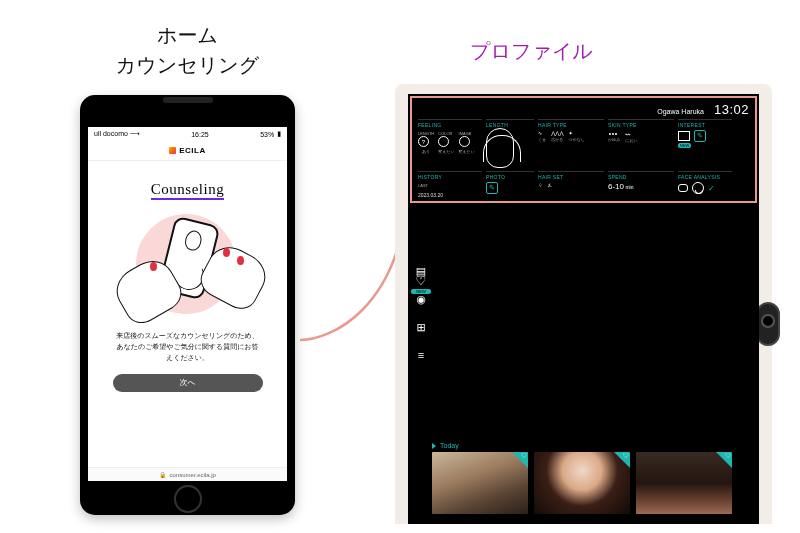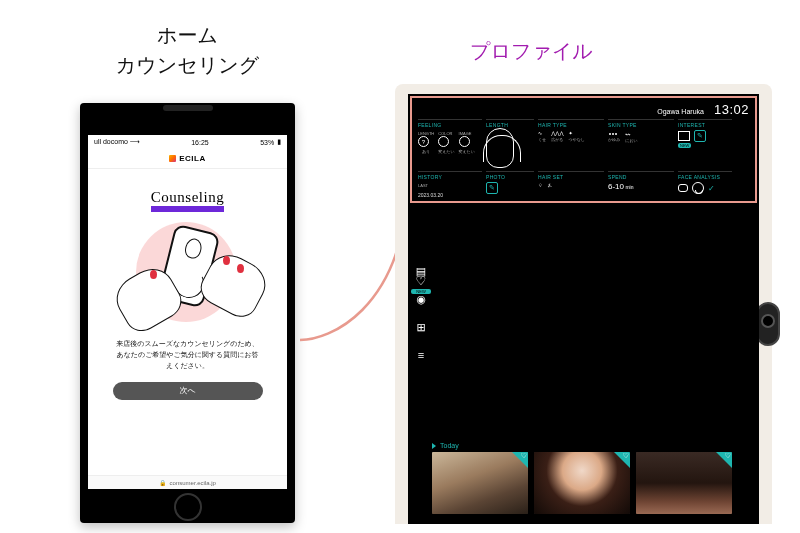--- a/index.html
+++ b/index.html
@@ -2,34 +2,34 @@
 <html><head>
 <meta charset="utf-8">
 <style>
   * { margin:0; padding:0; box-sizing:border-box; }
   body { width:800px; height:533px; background:#fff; font-family:"Hiragino Sans","Yu Gothic",sans-serif; position:relative; overflow:hidden; }
 
   .title-left { position:absolute; left:60px; top:20px; width:255px; text-align:center; font-size:20px; font-weight:500; color:#111; line-height:1.5; }
   .title-right { position:absolute; left:470px; top:38px; font-size:20px; font-weight:500; color:#a21caf; }
 
   
-  .phone { position:absolute; left:80px; top:95px; width:215px; height:420px; background:#000; border-radius:4px; padding:8px; box-shadow:0 4px 12px rgba(0,0,0,.25);margin-top:8px; }
+  .phone { position:absolute; left:80px; top:95px; width:215px; height:420px; background:#000; border-radius:15px; padding:8px; box-shadow:0 4px 12px rgba(0,0,0,.25); }
   .phone-ear { position:absolute; left:50%; top:0; transform:translateX(-50%); width:50px; height:6px; background:#222; border-radius:3px; margin-top:2px;}
   .phone-home { position:absolute; left:50%; bottom:2px; transform:translateX(-50%); width:28px; height:28px; border:2px solid #333; border-radius:50%; }
   .phone-screen { position:absolute; left:8px; top:32px; right:8px; bottom:34px; background:#fff; overflow:hidden; }
 
   .statusbar { height:14px; display:flex; justify-content:space-between; align-items:center; padding:0 6px; font-size:7px; color:#000; }
   .statusbar .sb-right { display:flex; gap:3px; align-items:center; }
   .appheader { height:20px; display:flex; align-items:center; justify-content:center; font-size:8px; font-weight:600; letter-spacing:.5px; gap:3px; border-bottom:1px solid #eee; }
   .logo-sq { width:7px; height:7px; background:linear-gradient(135deg,#f7b500,#ff6b00,#d63384); border-radius:1px; }
 
   .phone-body { padding:10px 12px; text-align:center; }
   .lead { font-size:8px; font-weight:600; line-height:1.5; color:#111; }
   .counsel-heading { margin-top:10px; font-size:15px; font-weight:300; font-family:Georgia,serif; letter-spacing:.5px; }
-  .counsel-heading .uline { border-bottom:6px solid #6d28d9; padding-bottom:1px; }
+  .counsel-heading .uline { border-bottom:2px solid #6d28d9; padding-bottom:1px; }
 
   .hand-illust { position:relative; width:140px; height:120px; margin:6px auto 0; }
   .pink-circle { position:absolute; left:18px; top:10px; width:100px; height:100px; border-radius:50%; background:#f7b8b8; opacity:.55; }
   .mini-phone { position:absolute; left:48px; top:16px; width:46px; height:76px; border:2px solid #111; border-radius:10px; background:#fff; transform:rotate(14deg); }
   .mini-face { position:absolute; left:50%; top:8px; transform:translateX(-50%); width:16px; height:20px; border:1.5px solid #111; border-radius:50% 50% 45% 45%; }
   .swipe-arc { position:absolute; left:56px; top:56px; width:30px; height:30px; border:1.5px solid #111; border-top-color:transparent; border-left-color:transparent; border-radius:50%; transform:rotate(20deg); }
   .hand { position:absolute; border:1.5px solid #111; background:#fff; border-radius:40% 40% 30% 30%; }
   .hand.l { left:0; top:60px; width:60px; height:54px; transform:rotate(-30deg); }
   .hand.r { right:-6px; top:46px; width:60px; height:54px; transform:rotate(28deg); }
   .nail { position:absolute; width:7px; height:9px; background:#e0303f; border-radius:50%; }

